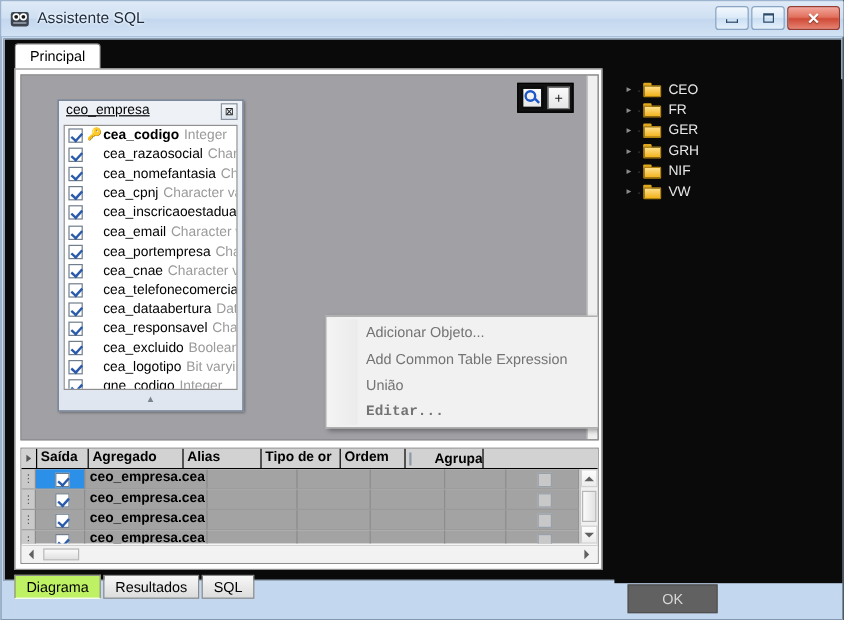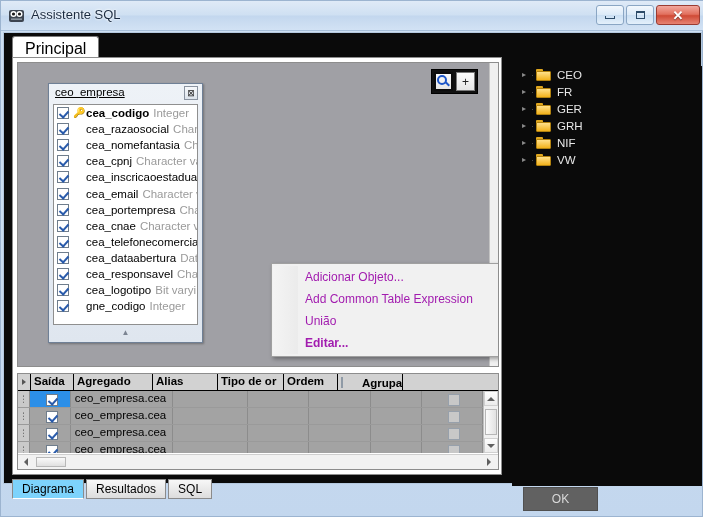--- a/index.html
+++ b/index.html
@@ -54,21 +54,21 @@
   .client {
     position: absolute; left: 2px; top: 31px; width: 699px; height: 452px;
     background: #0a0a0a;
     border: 1px solid #b4c8de;
   }
 
   
   .tabstrip { position: absolute; left: 8px; top: 3px; height: 22px; }
   .tab-main {
     display: inline-block; height: 22px; padding: 3px 12px 0 12px;
-    background: #ffffff; color: #000; font-size: 16px;
+    background: #ffffff; color: #000; font-size: 12px;
     border: 1px solid #7c7c7c; border-bottom: none;
     border-radius: 3px 3px 0 0;
   }
 
   
   .editor-panel {
     position: absolute; left: 8px; top: 24px; width: 490px; height: 418px;
     background: #ffffff; border: 1px solid #8d8d8d;
     padding: 3px;
   }
@@ -159,23 +159,23 @@
     padding: 2px 0;
     z-index: 40;
   }
   .ctxmenu::before {
     content: ""; position: absolute; left: 1px; top: 2px; bottom: 2px; width: 25px;
     background: linear-gradient(to right,#f4f4f4,#ebebeb);
   }
   .mi {
     position: relative; height: 22px; line-height: 22px;
     padding-left: 33px; padding-right: 22px;
-    font-size: 12px; color: #a21caf; white-space: nowrap; cursor: default;
-  }
-  .mi.bold { font-weight: bold; }
+    font-size: 12px; color: #737373; white-space: nowrap; cursor: default;
+  }
+  .mi.bold { font-weight: bold; font-family: Liberation Mono, monospace; }
   .mi.highlight {
     background: #e6eef7;
     outline: 3px solid #ee1c25;
     outline-offset: -1px;
     z-index: 3;
   }
 
   
   .grid-wrap {
     position: absolute; left: 4px; top: 315px; width: 482px; height: 97px;
@@ -193,21 +193,21 @@
   .gh .hcb { width: 11px; height: 11px; border: 1px solid #8f9aa6; background: #ececec; margin-right: 3px; }
   .grid-body { position: absolute; left: 0; top: 17px; right: 15px; bottom: 16px; overflow: hidden; }
   .grow { display: flex; height: 17px; border-bottom: 1px solid #9a9a9a; background: #a3a3a3; }
   .gc { border-right: 1px solid #8c8c8c; padding: 1px 0 0 4px; font-size: 11.5px; overflow: hidden; white-space: nowrap; }
   .gc.handle {
     width: 13px; padding: 0; background: #c9c9c9; border-right: 1px solid #8c8c8c;
     display: flex; align-items: center; justify-content: center; color: #555; font-size: 9px; letter-spacing: 0;
   }
   .gc.out { display: flex; align-items: center; justify-content: center; }
   .gc.out.sel { background: #2c8fe8; }
-  .gc.expr { font-weight: normal; color: #000; }
+  .gc.expr { font-weight: bold; color: #000; }
   .gc.grp { display: flex; align-items: center; justify-content: center; }
   .gcb { width: 12px; height: 12px; border: 1px solid #6f7d8c; background: #fff; position: relative; }
   .gcb.checked::after {
     content: ""; position: absolute; left: 3px; top: 1px;
     width: 4px; height: 7px; border: solid #2a5bab;
     border-width: 0 2px 2px 0; transform: rotate(42deg);
   }
   .gcb.empty { background: #c8c8c8; border-color: #97a0ab; }
   .grid-vscroll {
     position: absolute; right: 0; top: 17px; width: 15px; bottom: 16px;
@@ -232,21 +232,21 @@
               background: linear-gradient(to bottom,#fafafa,#e0e0e0); border: 1px solid #b8b8b8; }
 
   
   .bottom-tabs { position: absolute; left: 8px; top: 446px; height: 20px; display: flex; align-items: flex-start; }
   .btab {
     height: 20px; padding: 2px 9px 0 9px; font-size: 12px; color: #000;
     border: 1px solid #8b8b8b; margin-right: 2px;
     background: linear-gradient(to bottom,#f7f7f7,#dcdcdc);
     cursor: default;
   }
-  .btab.active { background: #7dd3fc; border-bottom-color: #ffffff; }
+  .btab.active { background: #bef264; border-bottom-color: #ffffff; }
 
   
   .tree-panel {
     position: absolute; left: 508px; top: 33px; width: 190px; height: 420px;
     background: #0a0a0a; overflow: hidden;
   }
   .tnode {
     display: flex; align-items: center; height: 17px; padding-left: 10px;
     color: #e8e8e8; font-size: 11.5px; white-space: nowrap;
     cursor: default;
@@ -395,20 +395,26 @@
               </div>
               <div class="fld">
                 <span class="cbx"></span>
                 <span class="keyspace"></span>
                 <span class="fname">cea_responsavel</span>
                 <span class="ftype">Chara</span>
               </div>
               <div class="fld">
                 <span class="cbx"></span>
                 <span class="keyspace"></span>
+                <span class="fname">cea_excluido</span>
+                <span class="ftype">Boolean</span>
+              </div>
+              <div class="fld">
+                <span class="cbx"></span>
+                <span class="keyspace"></span>
                 <span class="fname">cea_logotipo</span>
                 <span class="ftype">Bit varying</span>
               </div>
               <div class="fld">
                 <span class="cbx"></span>
                 <span class="keyspace"></span>
                 <span class="fname">gne_codigo</span>
                 <span class="ftype">Integer</span>
               </div>
             </div>

